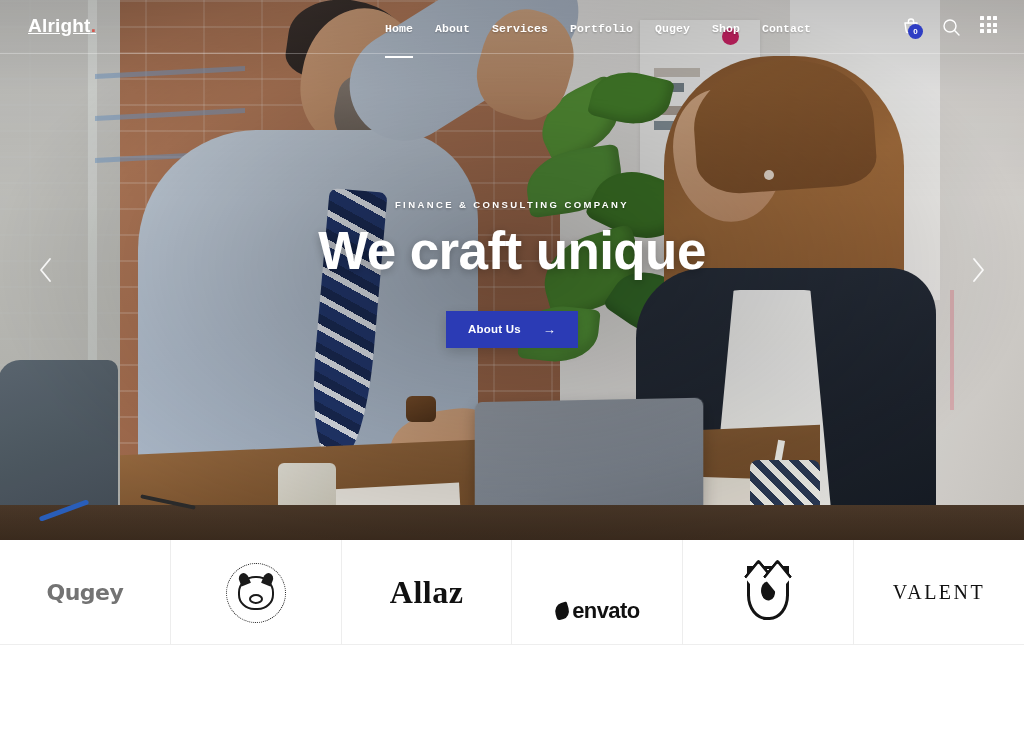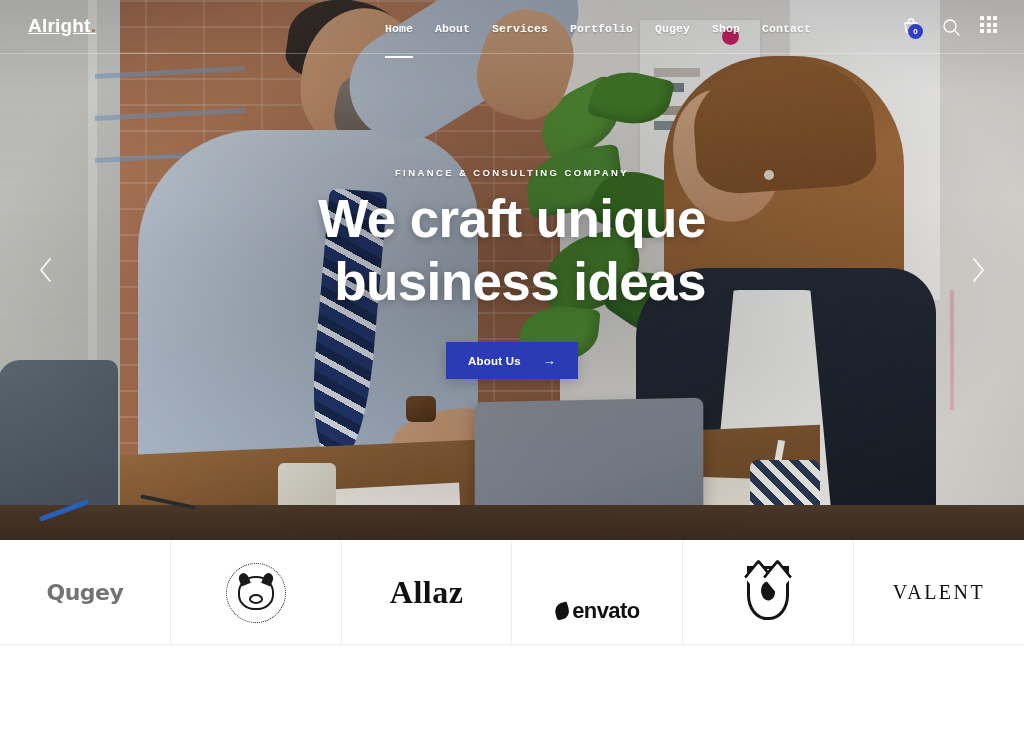--- a/index.html
+++ b/index.html
@@ -524,21 +524,20 @@
       <div class="pen"></div>
       <div class="pen2"></div>
     </div>
 
     <div class="hero-scrim"></div>
 
     <div class="hero-content">
       <div class="eyebrow">FINANCE &amp; CONSULTING COMPANY</div>
       <h1 class="headline">
         <span class="l1">We craft unique</span>
-        <span class="l2">business ideas</span>
       </h1>
       <button class="btn-about">
         <span>About Us</span>
         <span class="arrow">→</span>
       </button>
     </div>
 
     <div class="slider-arrow prev">
       <svg viewBox="0 0 18 26" fill="none">
         <path d="M13 2 L4 13 L13 24" stroke="currentColor" stroke-width="1.8" stroke-linecap="round" stroke-linejoin="round"></path>

